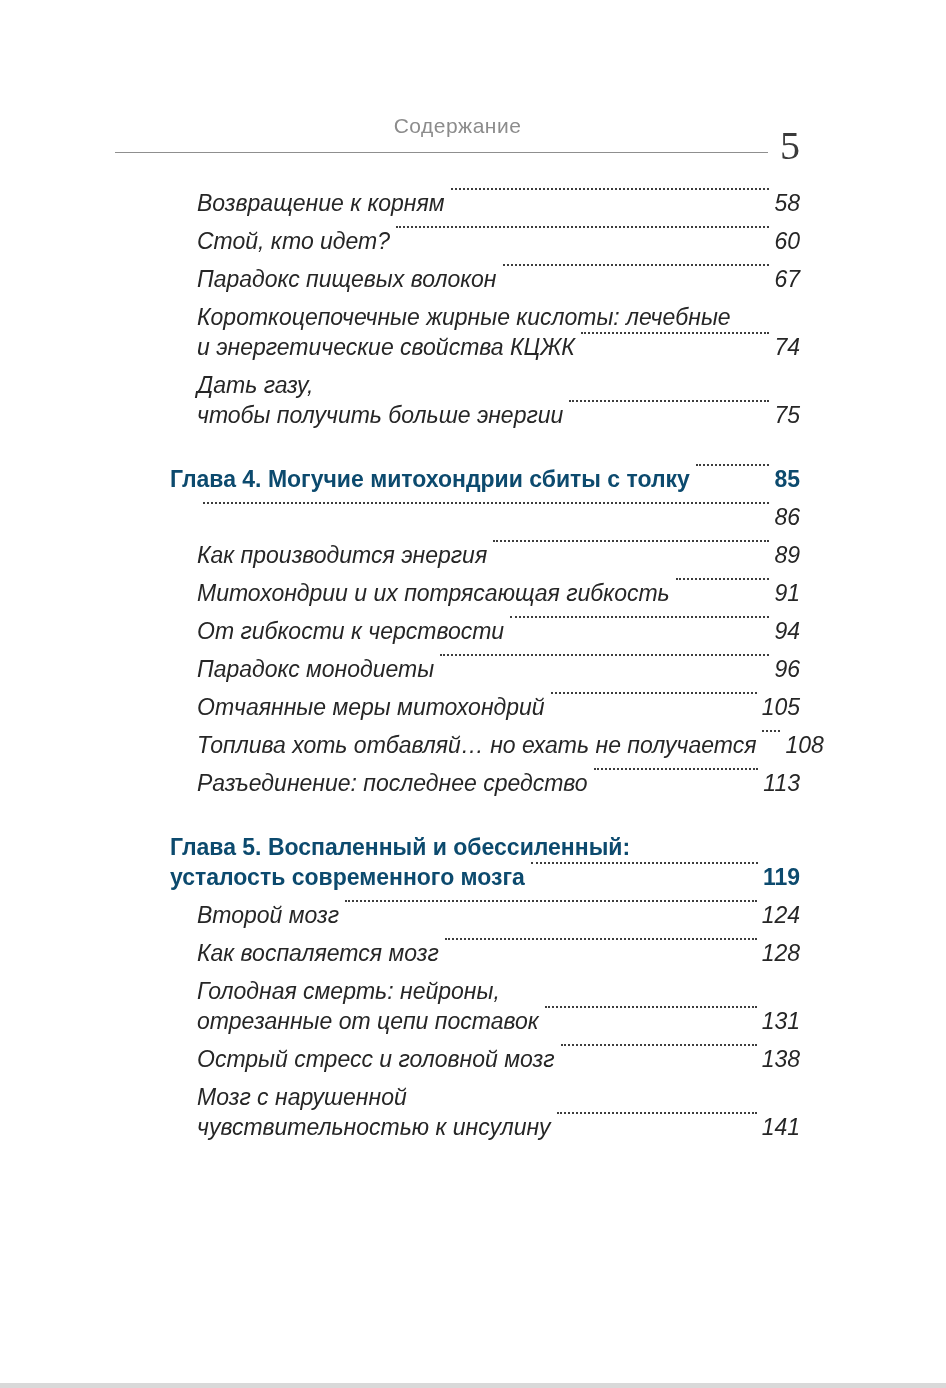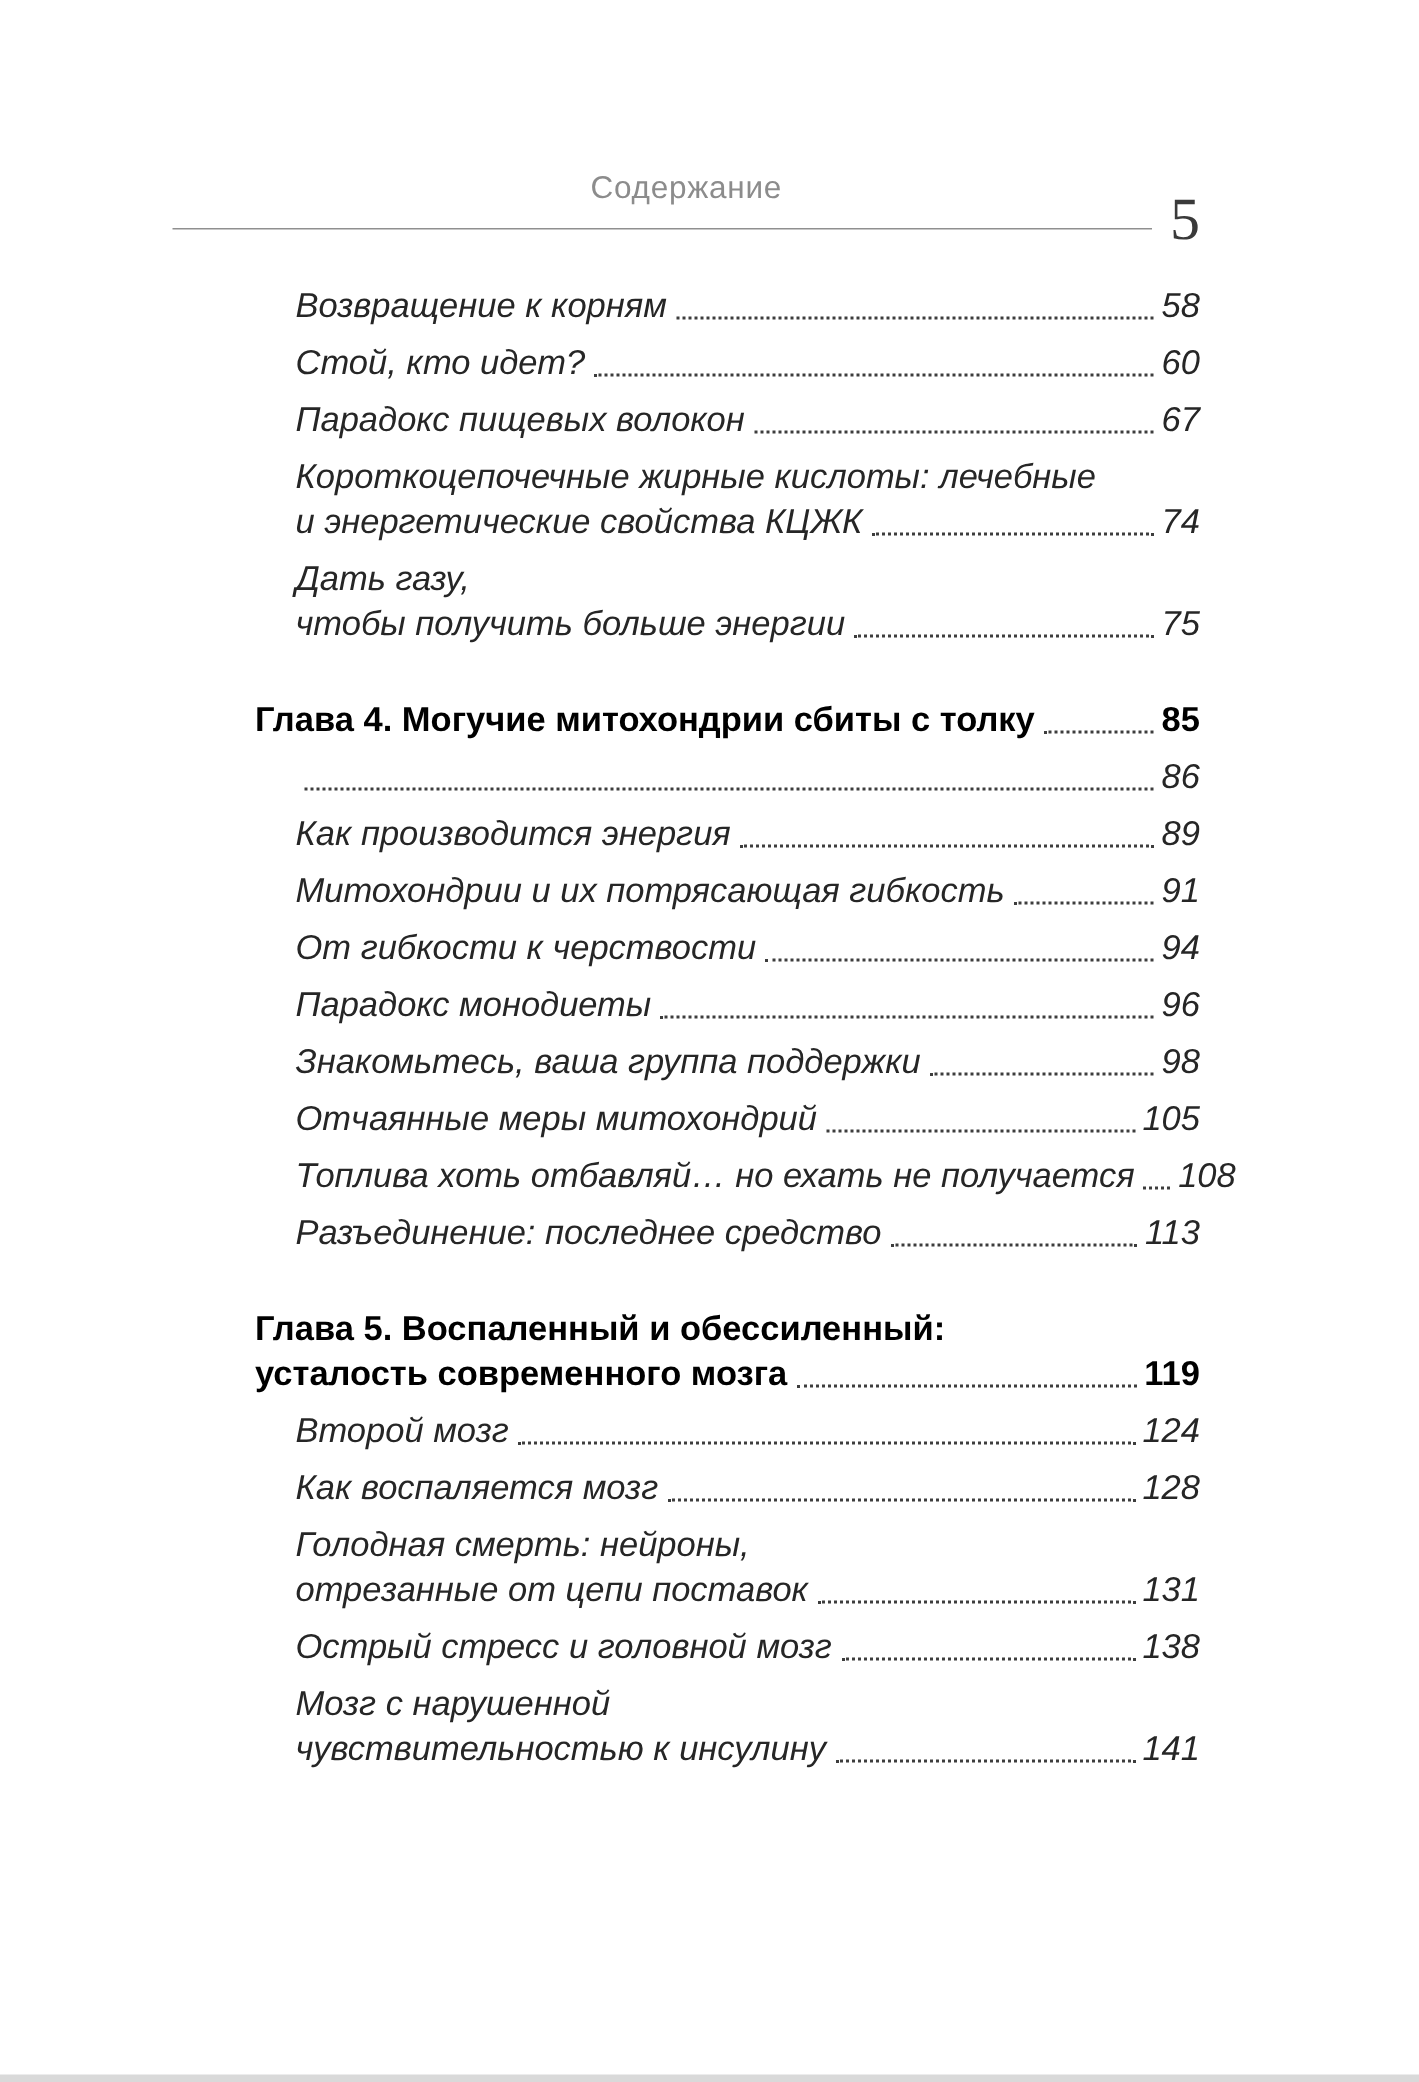--- a/index.html
+++ b/index.html
@@ -59,26 +59,26 @@
     line-height: 30px;
     font-size: 23px;
   }
   .entry.sub .line {
     font-style: italic;
     color: #262626;
     padding-left: 82px;
   }
   .entry.chapter .line {
     font-weight: 700;
-    color: #000000;
+    color: #0c4a6e;
     padding-left: 55px;
   }
   .row {
     display: flex;
-    align-items: flex-end;
+    align-items: flex-start;
   }
   .row .entry-text {
     white-space: nowrap;
   }
   .row .leader {
     flex: 1;
     min-width: 18px;
     border-bottom: 2px dotted #3d3d3d;
     margin: 0 5px 5px 6px;
   }
@@ -177,27 +177,20 @@
       </div>
       <div class="entry sub">
         <div class="line row">
           <span class="entry-text">Парадокс монодиеты</span>
           <span class="leader"></span>
           <span class="entry-page">96</span>
         </div>
       </div>
       <div class="entry sub">
         <div class="line row">
-          <span class="entry-text">Знакомьтесь, ваша группа поддержки</span>
-          <span class="leader"></span>
-          <span class="entry-page">98</span>
-        </div>
-      </div>
-      <div class="entry sub">
-        <div class="line row">
           <span class="entry-text">Отчаянные меры митохондрий</span>
           <span class="leader"></span>
           <span class="entry-page">105</span>
         </div>
       </div>
       <div class="entry sub">
         <div class="line row">
           <span class="entry-text">Топлива хоть отбавляй… но ехать не получается</span>
           <span class="leader"></span>
           <span class="entry-page">108</span>

